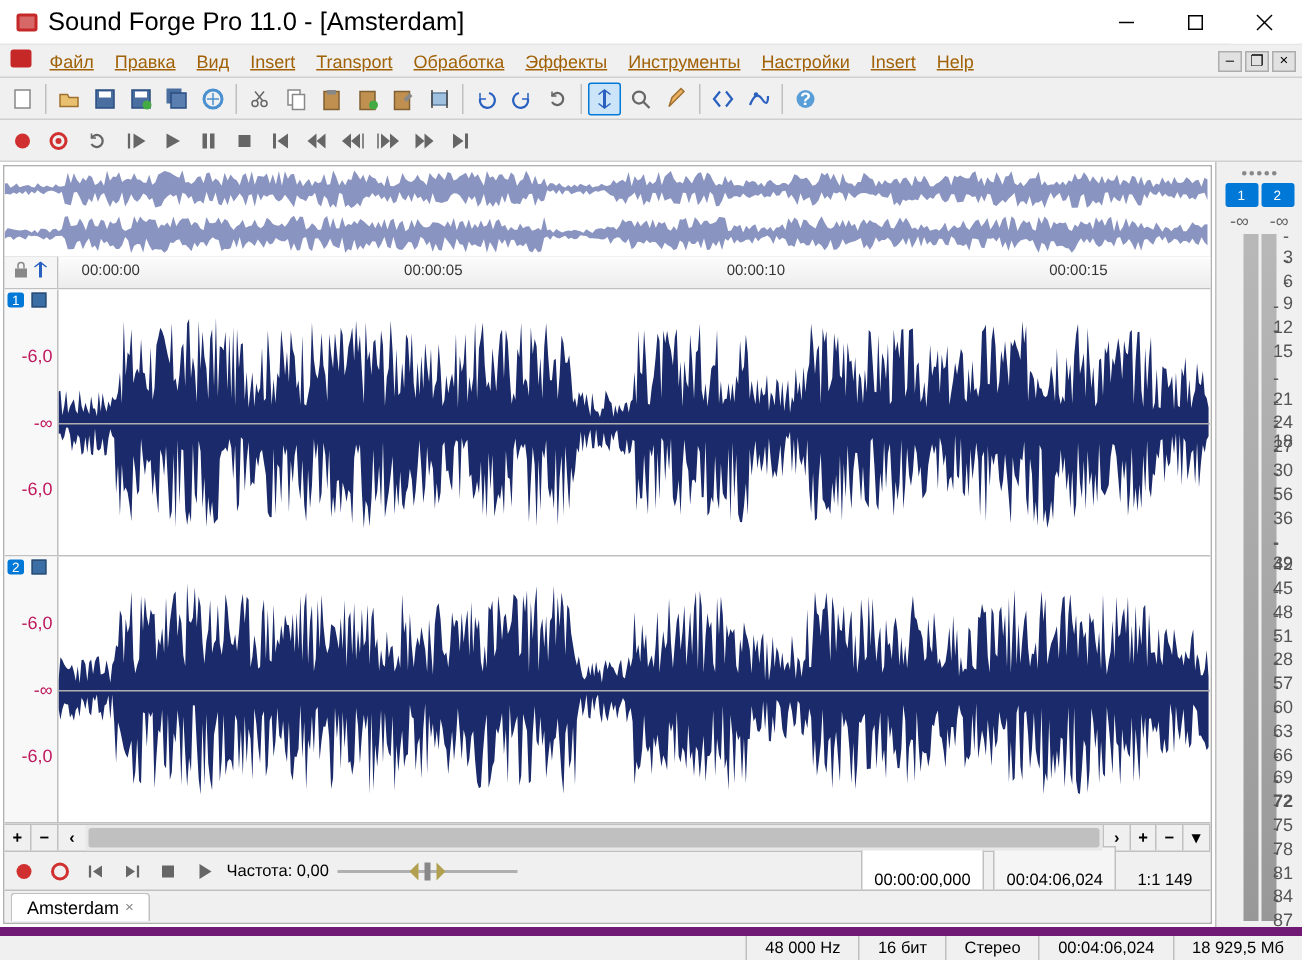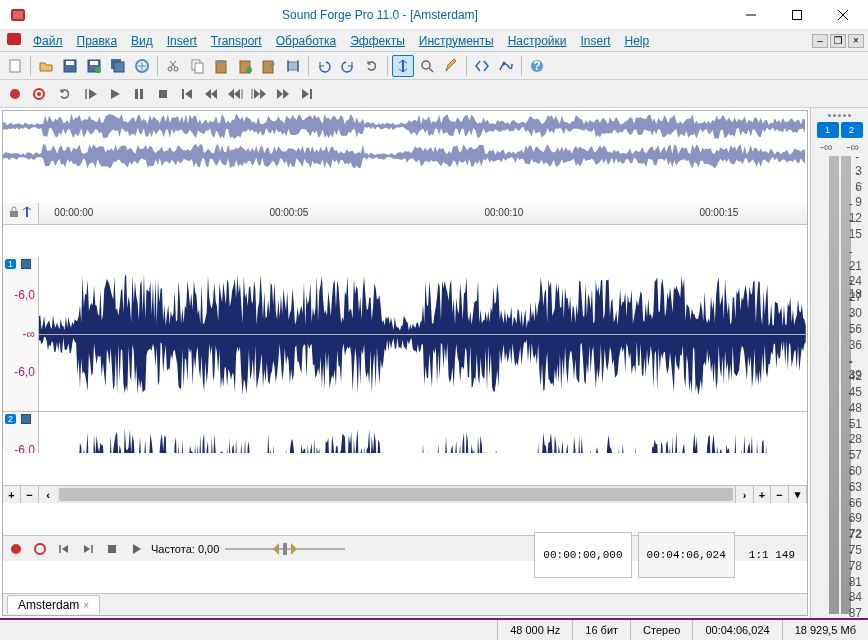--- a/index.html
+++ b/index.html
@@ -1,35 +1,35 @@
 <!DOCTYPE html>
 <html><head>
 <meta charset="utf-8">
 <style>
 * { margin:0; padding:0; box-sizing:border-box; font-family:"Segoe UI",Tahoma,sans-serif; font-size:12px; }
 body { background:#fff; width:868px; height:640px; overflow:hidden; display:flex; flex-direction:column; }
 .titlebar { background:#fff; height:30px; display:flex; align-items:center; padding:0 2px; border-bottom:1px solid #e5e5e5; }
 .titlebar .icon { width:16px; height:16px; margin:0 6px 0 8px; }
-.titlebar .title { color:#0369a1; flex:1; font-size:12px;text-align:center; }
+.titlebar .title { color:#000000; flex:1; font-size:17px; }
 .titlebar .winbtns { display:flex; height:100%; }
 .titlebar .winbtn { width:46px; display:flex; align-items:center; justify-content:center; color:#000; }
 .titlebar .winbtn.close { background:#fff; }
 .menubar { background:#f0f0f0; height:22px; display:flex; align-items:center; padding:0 4px; border-bottom:1px solid #d0d0d0; }
-.menubar .mi { padding:2px 7px; color:#0369a1; }
+.menubar .mi { padding:2px 7px; color:#a16207; }
 .menubar .mi .ul { text-decoration:underline; }
 .menubar .mdi-btns { display:flex; gap:2px; margin-left:2px; }
 .menubar .mdi-btns .b { width:16px; height:14px; display:flex; align-items:center; justify-content:center; font-size:10px; border:1px solid #adadad; background:#e1e1e1; }
 .toolbar { background:#f0f0f0; height:28px; display:flex; align-items:center; padding:2px 4px; gap:2px; border-bottom:1px solid #d0d0d0; }
 .toolbar .tb { width:22px; height:22px; display:flex; align-items:center; justify-content:center; border:1px solid transparent; border-radius:2px; }
 .toolbar .tb.active { background:#cce4f7; border-color:#0078d7; }
 .toolbar .sep { width:1px; height:20px; background:#c0c0c0; margin:0 2px; }
 .transport { background:#f0f0f0; height:28px; display:flex; align-items:center; padding:2px 4px; gap:2px; border-bottom:1px solid #d0d0d0; }
 .transport .tb { width:22px; height:22px; display:flex; align-items:center; justify-content:center; }
 .workspace { flex:1; display:flex; overflow:hidden; }
-.editor-area { flex:1; display:flex; flex-direction:column; overflow:hidden; border:1px solid #b0b0b0; margin:2px; background:#fff;gap:32px; }
+.editor-area { flex:1; display:flex; flex-direction:column; overflow:hidden; border:1px solid #b0b0b0; margin:2px; background:#fff; }
 .overview { height:60px; background:#fff; border-bottom:1px solid #c0c0c0; position:relative; }
 .overview .ch { height:30px; position:relative; overflow:hidden; }
 .overview svg { width:100%; height:100%; display:block; }
 .timeline-row { height:22px; display:flex; border-bottom:1px solid #c0c0c0; background:#f5f5f5; }
 .timeline-row .gutter { width:36px; display:flex; align-items:center; justify-content:center; gap:2px; border-right:1px solid #c0c0c0; }
 .timeline-row .ruler { flex:1; position:relative; font-size:10px; background:linear-gradient(#fdfdfd,#ececec); }
 .timeline-row .ruler .tick { position:absolute; top:4px; color:#333; font-size:10px; }
 .waveform-pane { flex:1; display:flex; flex-direction:column; overflow:hidden; background:#fff; }
 .channel { flex:1; display:flex; border-bottom:1px solid #c0c0c0; position:relative; }
 .channel .yaxis { width:36px; border-right:1px solid #c0c0c0; position:relative; font-size:9px; background:#f8f8f8; }
@@ -42,35 +42,35 @@
 .hscroll-row { height:18px; display:flex; background:#f0f0f0; border-top:1px solid #c0c0c0; }
 .hscroll-row .zbtn { width:18px; display:flex; align-items:center; justify-content:center; border-right:1px solid #c0c0c0; font-size:11px; font-weight:bold; }
 .hscroll-row .sb { flex:1; background:#e8e8e8; position:relative; }
 .hscroll-row .sb .thumb { position:absolute; top:2px; bottom:2px; left:2px; right:2px; background:#c0c0c0; border-radius:2px; }
 .bottom-info { height:26px; display:flex; align-items:center; padding:0 4px; gap:6px; background:#f0f0f0; border-top:1px solid #c0c0c0; }
 .bottom-info .mini-tb { width:18px; height:18px; display:flex; align-items:center; justify-content:center; }
 .bottom-info .freq { font-size:11px; }
 .bottom-info .slider { width:120px; height:16px; position:relative; }
 .bottom-info .slider .track { position:absolute; top:7px; left:0; right:0; height:2px; background:#b0b0b0; }
 .bottom-info .slider .thumb { position:absolute; top:0; left:50%; transform:translateX(-50%); }
-.bottom-info .tc { font-family:Liberation Mono, monospace; font-size:11px; border:1px solid #c0c0c0; background:#fff; padding:16px 8px;margin-top:13px; }
+.bottom-info .tc { font-family:Liberation Sans, sans-serif; font-size:11px; border:1px solid #c0c0c0; background:#fff; padding:16px 8px;margin-top:13px; }
 .tabbar { height:22px; display:flex; align-items:center; background:#f0f0f0; border-top:1px solid #c0c0c0; padding:0 4px; }
 .tabbar .tab { background:#fff; border:1px solid #c0c0c0; border-bottom:none; padding:2px 10px 2px 10px; display:flex; align-items:center; gap:4px; font-size:11px; border-radius:3px 3px 0 0; }
 .tabbar .tab .x { color:#888; font-size:10px; }
 .meter-panel { width:58px; background:#f0f0f0; border-left:1px solid #c0c0c0; display:flex; flex-direction:column; padding:2px; }
 .meter-panel .dots { height:10px; display:flex; align-items:center; justify-content:center; gap:2px; }
 .meter-panel .dots .d { width:3px; height:3px; background:#888; border-radius:50%; }
 .meter-panel .chbtns { display:flex; gap:2px; justify-content:center; margin:2px 0; }
 .meter-panel .chbtns .c { width:22px; height:16px; background:#0078d7; color:#fff; font-size:9px; display:flex; align-items:center; justify-content:center; border-radius:2px; }
 .meter-panel .infrow { display:flex; justify-content:space-around; font-size:8px; color:#666; }
 .meter-panel .vu { flex:1; display:flex; justify-content:center; gap:2px; margin:2px 2px; position:relative; }
 .meter-panel .vu .bar { width:10px; background:linear-gradient(#b8b8b8,#989898); position:relative; }
 .meter-panel .scale { position:absolute; right:2px; top:0; bottom:0; font-size:8px; color:#555; }
 .meter-panel .scale .s { position:absolute; right:0; transform:translateY(-50%); }
-.statusbar { height:22px; background:#f0f0f0; border-top:2px solid #701a75; display:flex; align-items:center; }
+.statusbar { height:22px; background:#f0f0f0; border-top:6px solid #701a75; display:flex; align-items:center; }
 .statusbar .cell { border-right:1px solid #c0c0c0; padding:0 12px; font-size:11px; height:100%; display:flex; align-items:center; }
 .statusbar .spacer { flex:1; }
 .statusbar .cell.last { border-right:none; }
 svg { overflow:visible; }
 .appicon { margin:0 4px 0 2px; }
 </style>
 </head>
 <body>
 
 <div class="titlebar">

